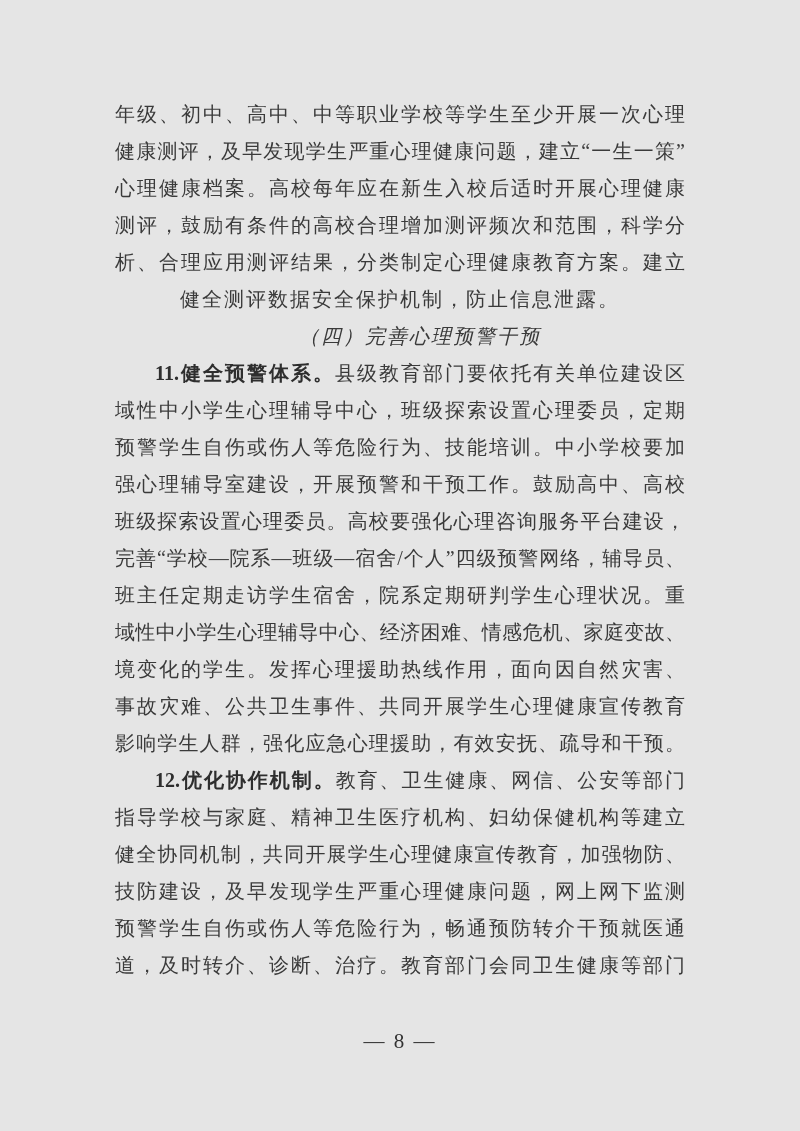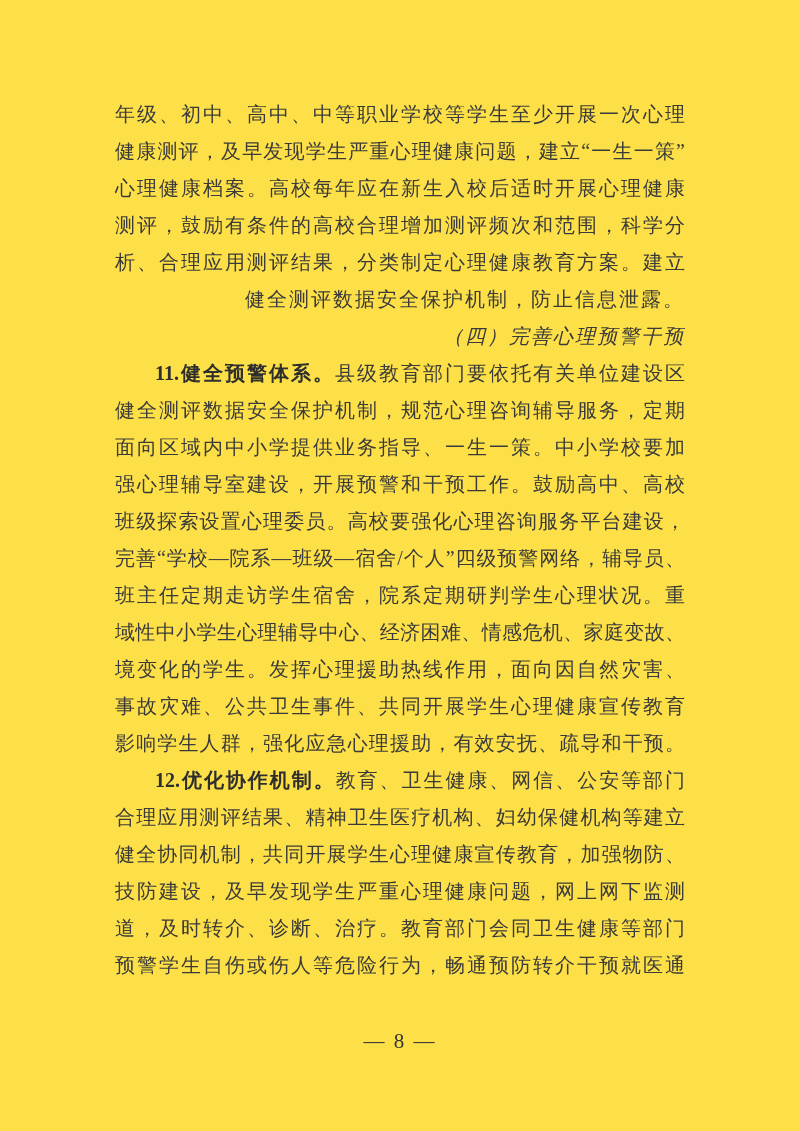--- a/index.html
+++ b/index.html
@@ -10,37 +10,37 @@
   body {
     width: 800px;
     height: 1131px;
     position: relative;
     overflow: hidden;
     font-family: "Liberation Serif", "DejaVu Serif", serif;
   }
   .page {
     position: absolute;
     inset: 0;
-    background: #fde047;
+    background: #e5e5e5;
     text-decoration: underline;
   }
   .content {
     position: absolute;
     left: 115px;
     top: 96px;
     width: 570px;
   }
   .line {
     height: 37px;
     line-height: 37px;
     font-size: 20px;
     color: #3a3a3a;
     overflow: hidden;
     white-space: nowrap;
-    text-align: right;
+    text-align: center;
     letter-spacing: 2px;
   }
   .line.fill {
     white-space: normal;
     letter-spacing: 0;
     text-align: justify;
     text-align-last: justify;
     -moz-text-align-last: justify;
     text-justify: inter-ideograph;
   }
@@ -73,31 +73,31 @@
 <div class="page">
   <div class="content">
       <div class="line fill"><span>年级、初中、高中、中等职业学校等学生至少开展一次心理</span></div>
       <div class="line fill"><span>健康测评，及早发现学生严重心理健康问题，建立“一生一策”</span></div>
       <div class="line fill"><span>心理健康档案。高校每年应在新生入校后适时开展心理健康</span></div>
       <div class="line fill"><span>测评，鼓励有条件的高校合理增加测评频次和范围，科学分</span></div>
       <div class="line fill"><span>析、合理应用测评结果，分类制定心理健康教育方案。建立</span></div>
       <div class="line"><span>健全测评数据安全保护机制，防止信息泄露。</span></div>
       <div class="line kai indent"><span>（四）完善心理预警干预</span></div>
       <div class="line fill indent"><b>11.健全预警体系。</b><span>县级教育部门要依托有关单位建设区</span></div>
-      <div class="line fill"><span>健全测评数据安全保护机制，规范心理咨询辅导服务，定期</span></div>
-      <div class="line fill"><span>面向区域内中小学提供业务指导、一生一策。中小学校要加</span></div>
+      <div class="line fill"><span>域性中小学生心理辅导中心，班级探索设置心理委员，定期</span></div>
+      <div class="line fill"><span>预警学生自伤或伤人等危险行为、技能培训。中小学校要加</span></div>
       <div class="line fill"><span>强心理辅导室建设，开展预警和干预工作。鼓励高中、高校</span></div>
       <div class="line fill"><span>班级探索设置心理委员。高校要强化心理咨询服务平台建设，</span></div>
       <div class="line fill"><span>完善“学校—院系—班级—宿舍/个人”四级预警网络，辅导员、</span></div>
       <div class="line fill"><span>班主任定期走访学生宿舍，院系定期研判学生心理状况。重</span></div>
       <div class="line fill"><span>域性中小学生心理辅导中心、经济困难、情感危机、家庭变故、</span></div>
       <div class="line fill"><span>境变化的学生。发挥心理援助热线作用，面向因自然灾害、</span></div>
       <div class="line fill"><span>事故灾难、公共卫生事件、共同开展学生心理健康宣传教育</span></div>
       <div class="line fill"><span>影响学生人群，强化应急心理援助，有效安抚、疏导和干预。</span></div>
       <div class="line fill indent"><b>12.优化协作机制。</b><span>教育、卫生健康、网信、公安等部门</span></div>
-      <div class="line fill"><span>合理应用测评结果、精神卫生医疗机构、妇幼保健机构等建立</span></div>
+      <div class="line fill"><span>指导学校与家庭、精神卫生医疗机构、妇幼保健机构等建立</span></div>
       <div class="line fill"><span>健全协同机制，共同开展学生心理健康宣传教育，加强物防、</span></div>
       <div class="line fill"><span>技防建设，及早发现学生严重心理健康问题，网上网下监测</span></div>
+      <div class="line fill"><span>预警学生自伤或伤人等危险行为，畅通预防转介干预就医通</span></div>
       <div class="line fill"><span>道，及时转介、诊断、治疗。教育部门会同卫生健康等部门</span></div>
-      <div class="line fill"><span>预警学生自伤或伤人等危险行为，畅通预防转介干预就医通</span></div>
     </div>
   <div class="footer">— 8 —</div>
 </div>
 
 </body></html>

